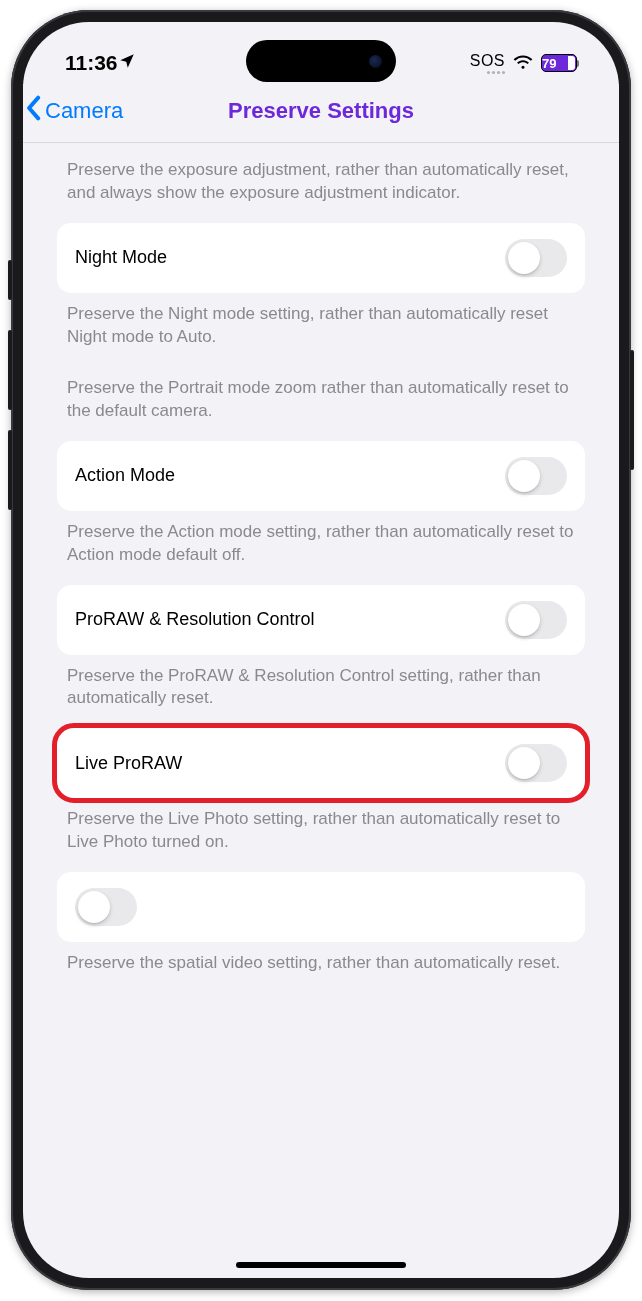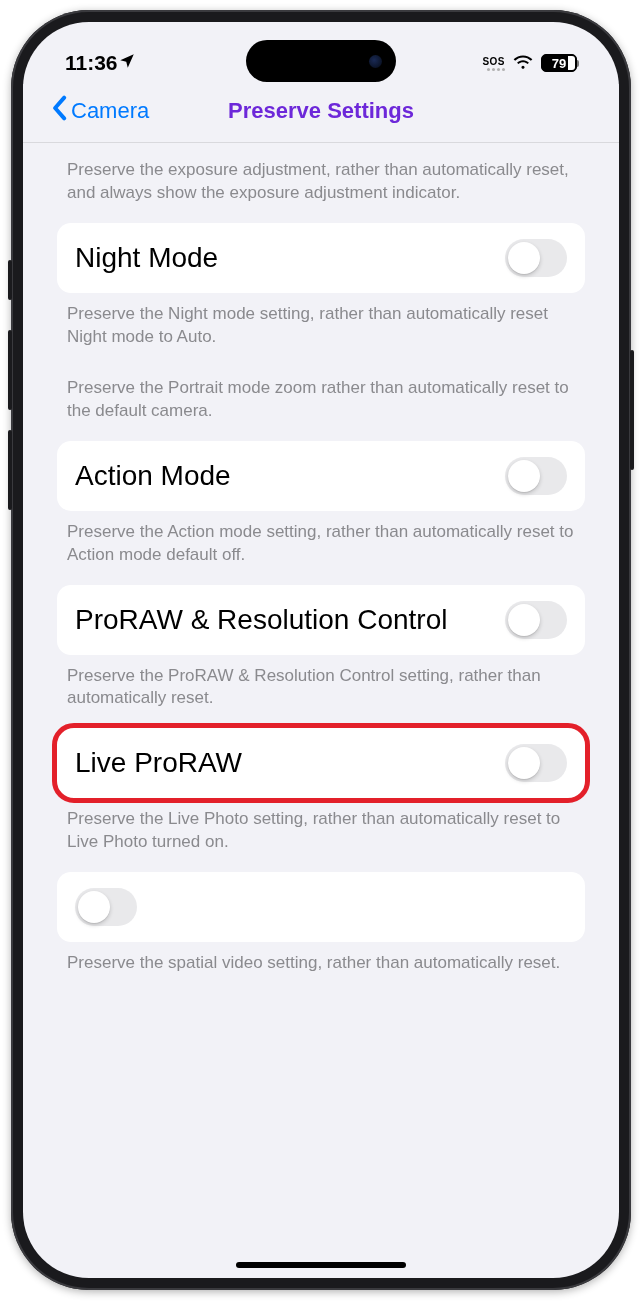--- a/index.html
+++ b/index.html
@@ -73,22 +73,22 @@
       gap: 0;
       font-weight: 600;
       font-size: 21px;
     }
     .status-right {
       display: flex;
       align-items: center;
       gap: 7px;
     }
     .sos-indicator {
-      font-size: 10px;
-      font-weight: 700;
+      font-size: 16px;
+      font-weight: 400;
       letter-spacing: 0.5px;
       position: relative;
     }
     .sos-dots {
       display: flex;
       gap: 2px;
       justify-content: flex-end;
       margin-top: 1px;
     }
     .sos-dots span {
@@ -97,22 +97,22 @@
       border-radius: 50%;
     }
     .wifi-icon svg { width: 22px; height: 18px; }
     .battery {
       width: 36px; height: 18px;
       border: 1px solid #000;
       border-radius: 5px;
       position: relative;
       display: flex;
       align-items: center;
-      justify-content: center;
-      background: #000000;
+      justify-content: flex-start;
+      background: #6d28d9;
     }
     .battery::after {
       content: '';
       position: absolute;
       right: -3px;
       top: 5px;
       width: 2px;
       height: 7px;
       background: #7a7a7a;
       border-radius: 0 2px 2px 0;
@@ -138,21 +138,21 @@
       display: flex;
       align-items: center;
       justify-content: center;
       position: relative;
       padding: 14px 14px 18px;
       border-bottom: 1px solid rgba(0,0,0,0.1);
       background: #f2f2f7;
     }
     .nav-back {
       position: absolute;
-      left: 28px;
+      left: 2px;
       display: flex;
       align-items: center;
       color: #007aff;
       font-size: 22px;
       gap: 4px;
     }
     .nav-back svg { width: 16px; height: 26px; }
     .nav-title {
       font-size: 22px;
       font-weight: 600;
@@ -173,21 +173,21 @@
     .row-card {
       background: #ffffff;
       margin: 0 18px;
       border-radius: 14px;
       display: flex;
       align-items: center;
       justify-content: space-between;
       padding: 16px 18px;
     }
     .row-label {
-      font-size: 28px;
+      font-size: 18px;
       color: #000;
     }
     .toggle {
       width: 62px;
       height: 38px;
       background: #e9e9eb;
       border-radius: 19px;
       position: relative;
       flex-shrink: 0;
     }

